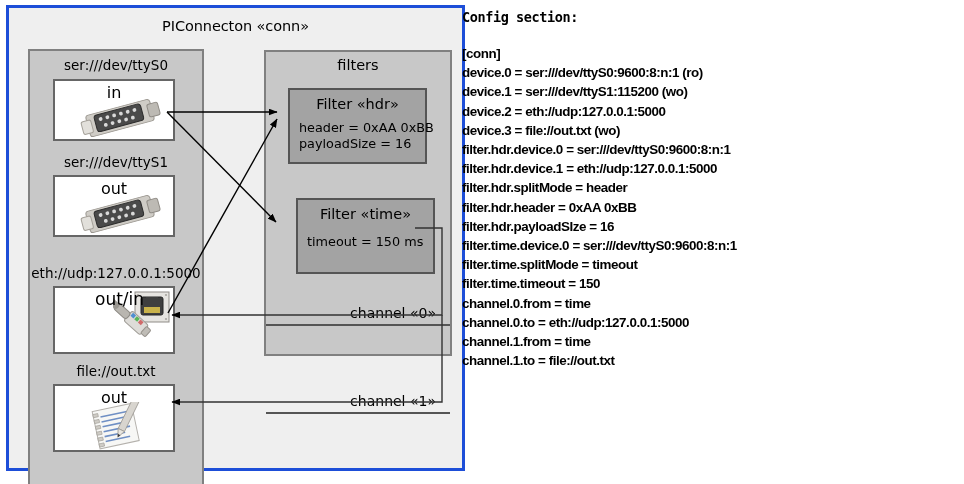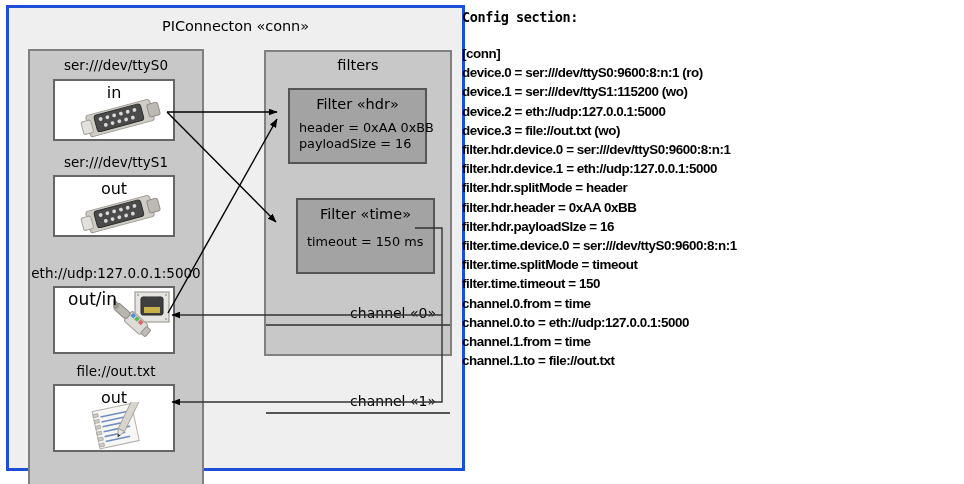--- a/index.html
+++ b/index.html
@@ -94,20 +94,21 @@
     line-height: 19px;
     top: 2px;
     left: 0;
     z-index: 3;
   }
   .node-caption.left-align {
     text-align: left;
     padding-left: 13px;
     box-sizing: border-box;
     font-size: 17px;
+    margin-left: 27px;
   }
 
   .filter-box {
     position: absolute;
     background: #a3a3a3;
     border: 2px solid #555555;
     box-sizing: border-box;
   }
   .filter-title {
     position: absolute;

